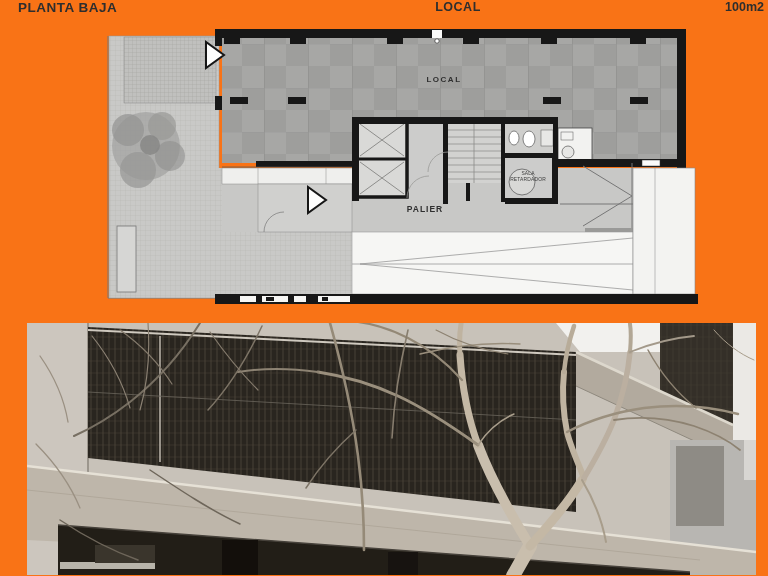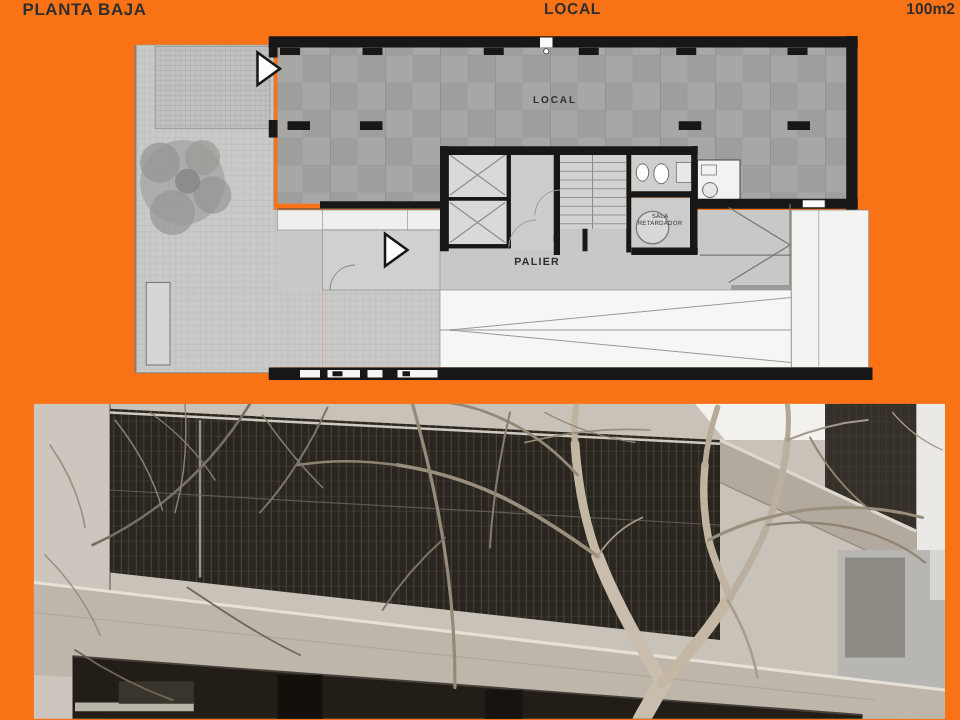--- a/index.html
+++ b/index.html
@@ -8,21 +8,21 @@
     background:#f97316;
     font-family:"Liberation Sans","DejaVu Sans",sans-serif;
   }
   svg.art{position:absolute;left:0;top:0;width:768px;height:576px;}
   .hdr{position:absolute;top:0;height:16px;color:#2e2e2e;font-weight:bold;}
   .hdr-left{left:18px;font-size:13.5px;letter-spacing:.5px;}
   .hdr-center{left:398px;width:120px;text-align:center;font-size:12.5px;letter-spacing:.5px;}
   .hdr-right{right:4px;font-size:12.5px;}
   .plan-lbl{position:absolute;color:#2f2f2f;font-weight:bold;}
   .lbl-local{left:418px;top:75px;width:52px;text-align:center;font-size:8px;letter-spacing:1.5px;}
-  .lbl-palier{left:402px;top:204px;width:46px;text-align:right;font-size:8.5px;letter-spacing:1px;}
+  .lbl-palier{left:402px;top:204px;width:46px;text-align:center;font-size:8.5px;letter-spacing:1px;}
   .lbl-sala{left:499px;top:171px;width:58px;text-align:center;font-size:6px;line-height:6.5px;letter-spacing:.2px;transform:scale(.82);transform-origin:center top;font-weight:normal;color:#3a3a3a;}
 </style>
 </head>
 <body>
 
 <div class="canvas">
 
   <svg class="art" viewBox="0 0 768 576" aria-hidden="true">
     <defs>
       <pattern id="fgrid" width="5" height="5" patternUnits="userSpaceOnUse">

